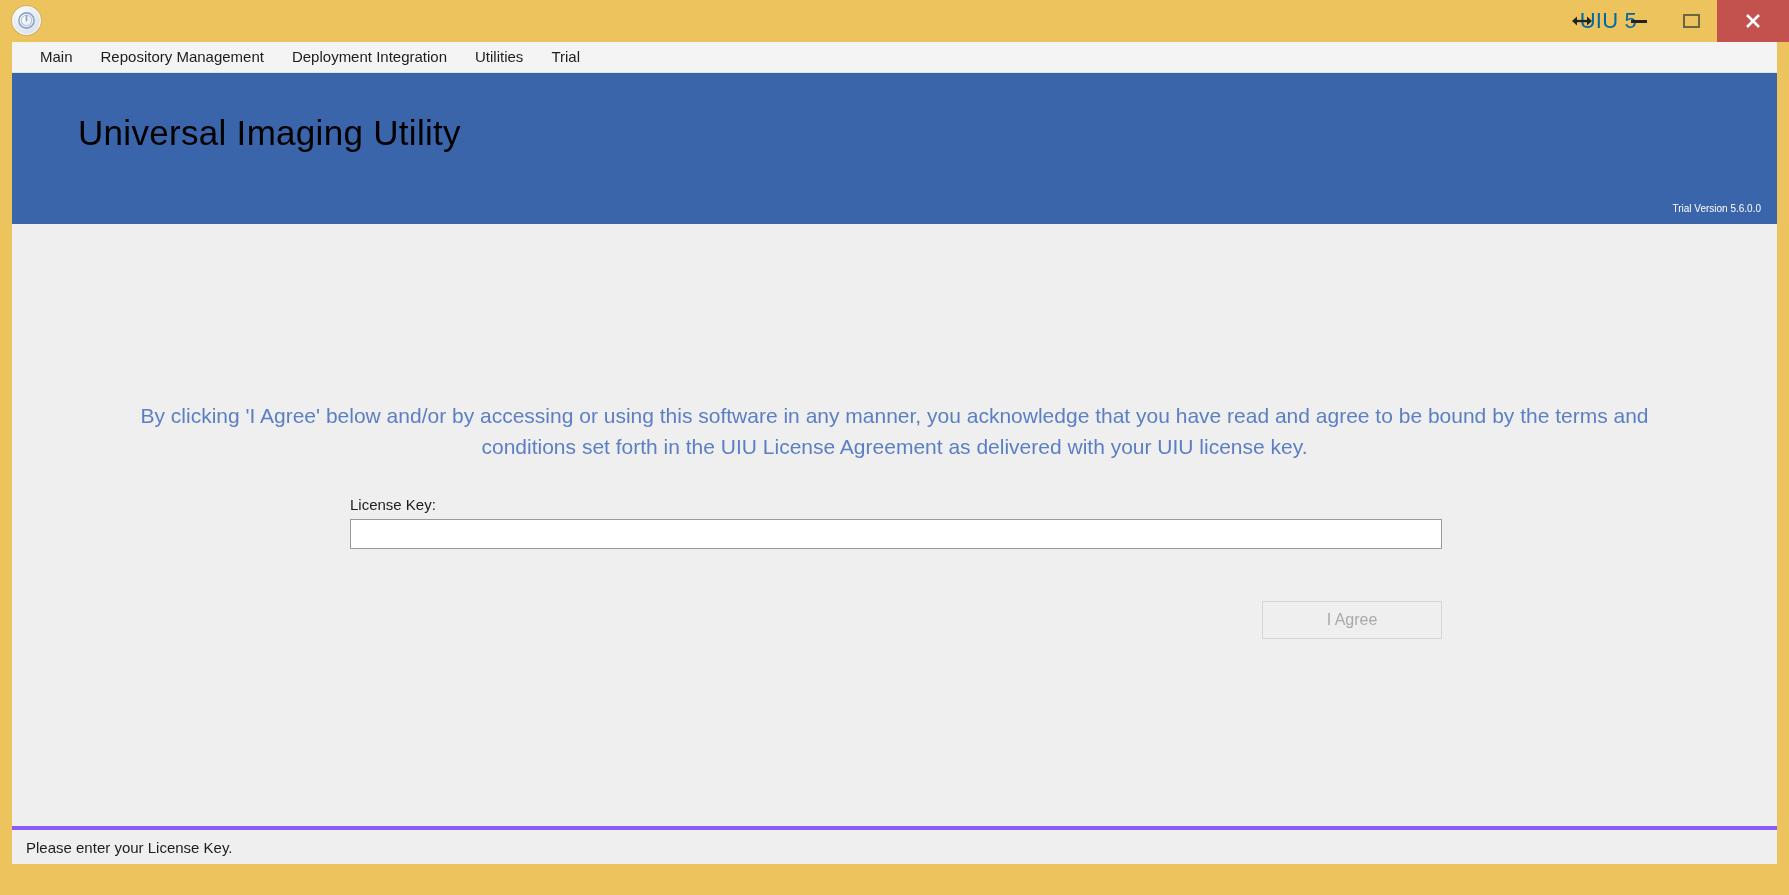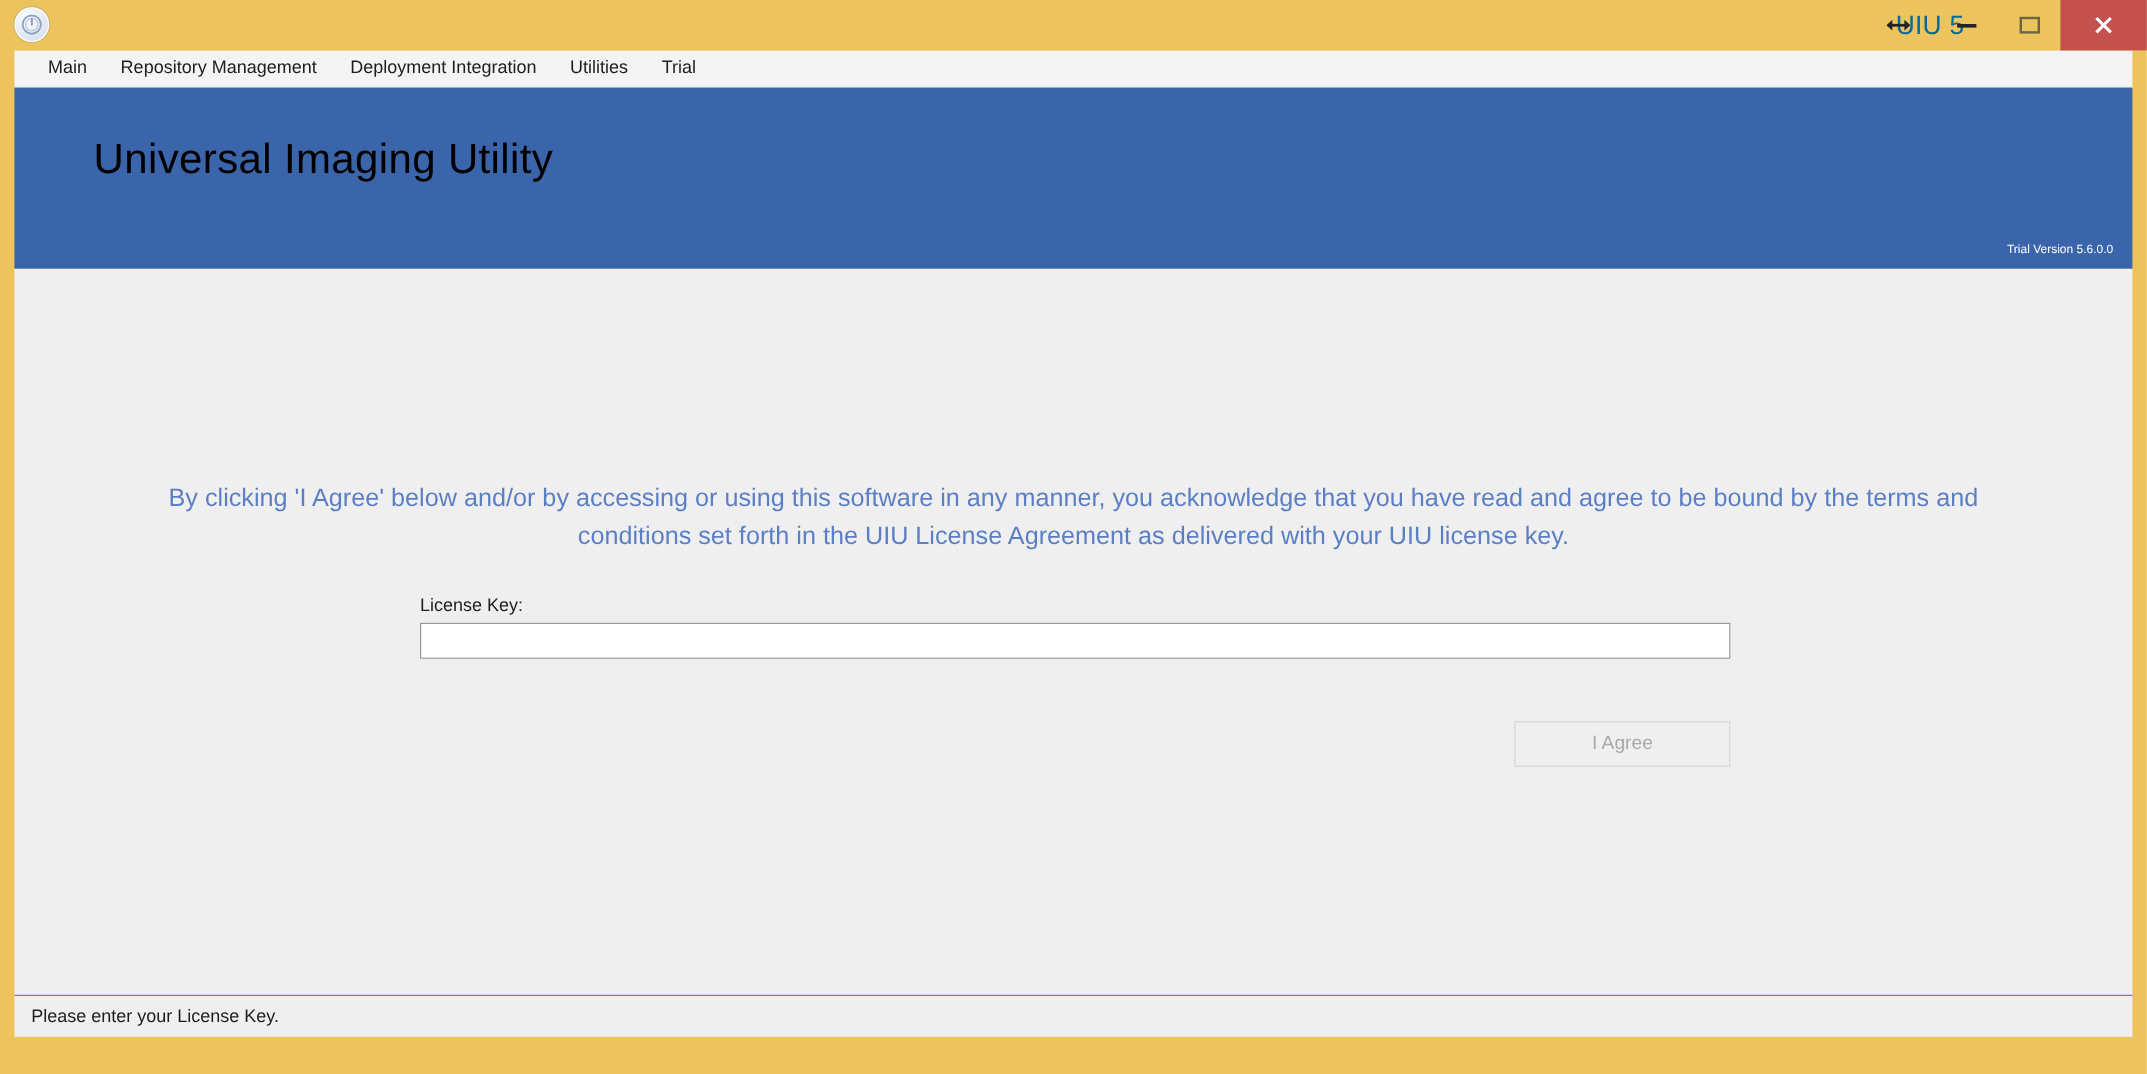--- a/index.html
+++ b/index.html
@@ -138,21 +138,21 @@
     font-size: 10px;
     color: #ffffff;
     white-space: nowrap;
   }
 
   
   #content-pane {
     position: relative;
     height: 606px;
     background: #efefef;
-    border-bottom: 1px solid #8b5cf6;
+    border-bottom: 4px solid #8b5cf6;
   }
 
   #agreement-text {
     position: absolute;
     left: 96px;
     right: 96px;
     top: 176px;
     text-align: center;
     font-size: 21px;
     line-height: 31px;

